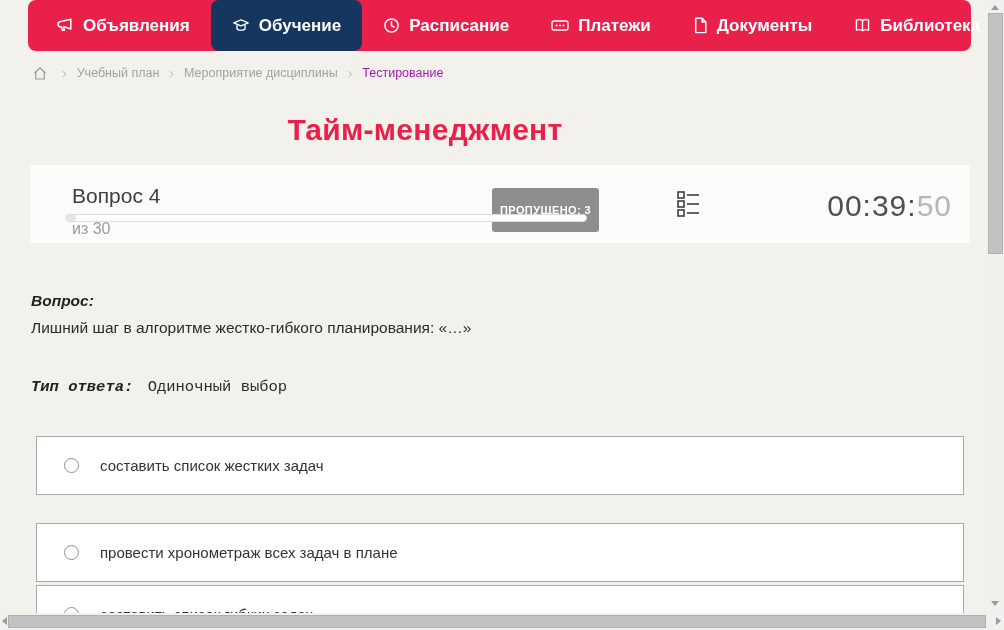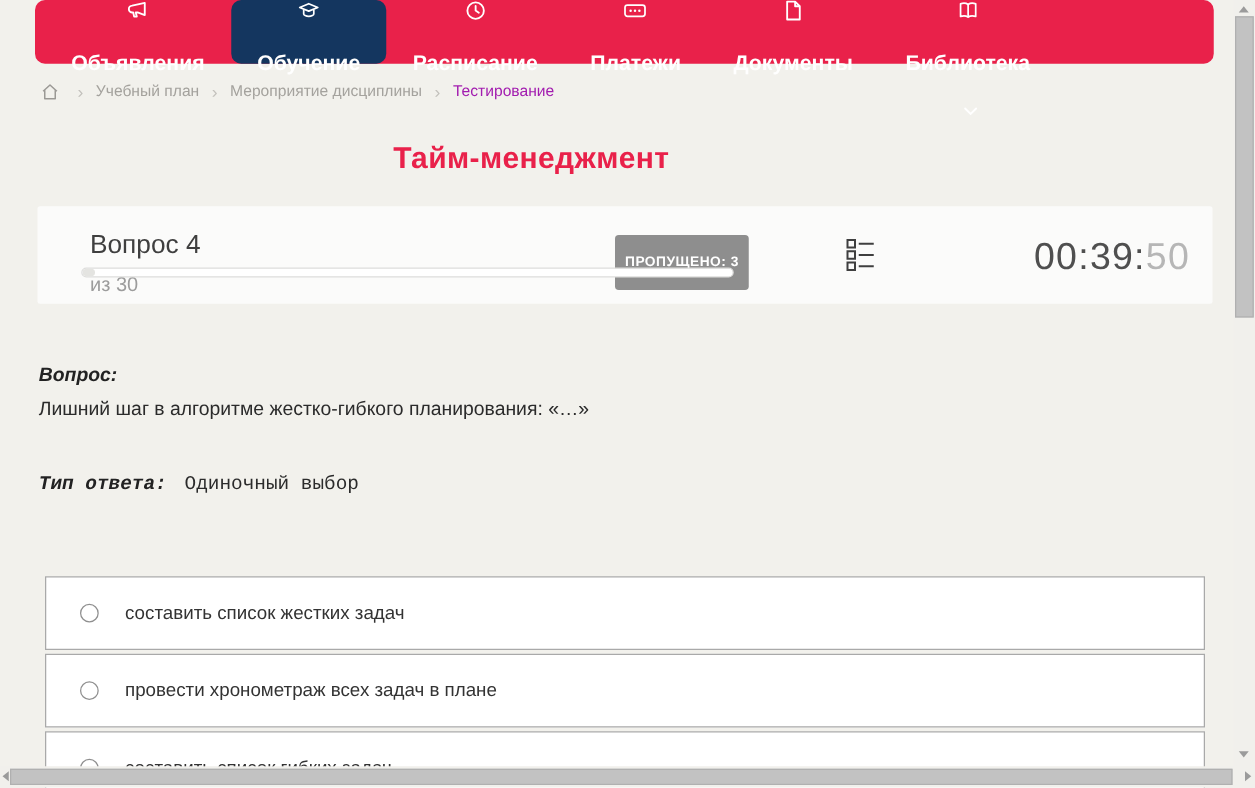--- a/index.html
+++ b/index.html
@@ -11,42 +11,42 @@
     color:#333;
   }
 
   
   .nav-bar {
     position:absolute; left:28px; top:0; width:943px; height:51px;
     background:#e9214a; border-radius:8px;
     display:flex; align-items:stretch; padding:0 8px;
   }
   .nav-item {
-    display:flex; align-items:center; gap:24px;
+    display:flex; align-items:center; gap:9px;
     padding:0 21px; color:#fff; font-size:17px; font-weight:bold;
-    cursor:pointer; white-space:nowrap;flex-direction:column;
+    cursor:pointer; white-space:nowrap;
   }
   .nav-item.active { background:#14365f; border-radius:8px; }
   .nav-item svg { display:block; }
   .chevron-down { margin-left:4px; }
 
   
   .breadcrumb {
     position:absolute; left:32px; top:63px; height:20px;
     display:flex; align-items:center; gap:10px; font-size:12.5px;
   }
   .crumb { color:#a4a29d; cursor:pointer; }
   .crumb.current { color:#a21caf; }
   .crumb-sep { color:#c3c1bc; font-size:14px; }
   .home-icon { display:flex; align-items:center; cursor:pointer; margin-right:4px; }
 
   
   .page-title {
     position:absolute; left:0; top:113px; width:850px;
-    text-align:center; font-size:24px; font-weight:bold; color:#e9214a;
+    text-align:center; font-size:30px; font-weight:bold; color:#e9214a;
     letter-spacing:0.3px;
   }
 
   
   .quiz-card {
     position:absolute; left:30px; top:165px; width:940px; height:78px;
     background:#fbfbfa; border-radius:2px;
   }
   .q-number-row {
     position:absolute; left:35px; top:19px;
@@ -81,21 +81,21 @@
   .answer-type { position:absolute; left:31px; top:378px; font-size:15.5px;font-family:Liberation Mono, monospace; }
   .type-label { font-weight:bold; font-style:italic; color:#222; }
   .type-value { color:#2b2b2b; margin-left:5px; }
 
   
   .answer-option {
     position:absolute; left:36px; width:928px; height:59px;
     background:#ffffff; border:1px solid #a9a9a9;
     display:flex; align-items:center; padding-left:27px; cursor:pointer;
   }
-  .answer-1 { top:461px; }
+  .answer-1 { top:436px; }
   .answer-2 { top:523px; }
   .answer-3 { top:585px; }
   .radio {
     width:15px; height:15px; border:1px solid #8f8f8f; border-radius:50%;
     background:#fff; flex:0 0 auto; cursor:pointer;
   }
   .answer-label { margin-left:21px; font-size:15px; color:#333; }
 
   
   .v-scrollbar {

